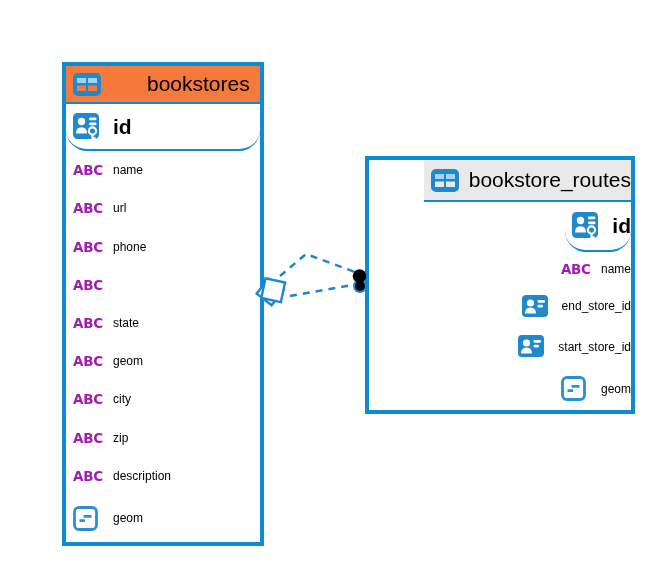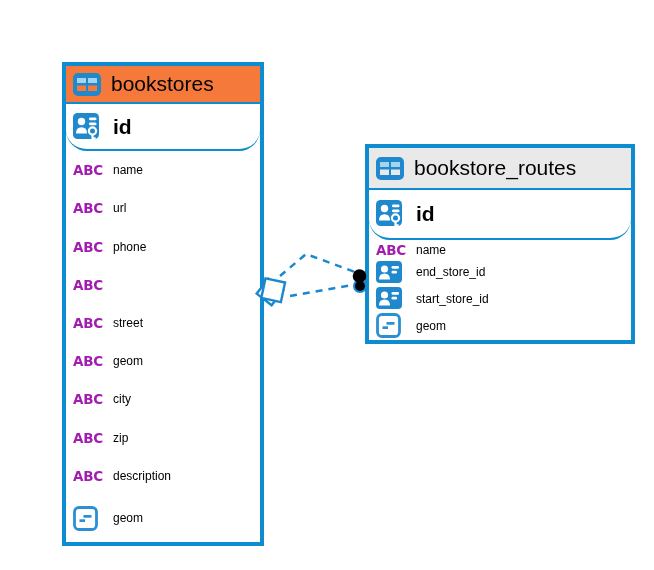--- a/index.html
+++ b/index.html
@@ -3,26 +3,26 @@
 <meta charset="utf-8">
 <style>
   * { margin:0; padding:0; box-sizing:border-box; }
   html,body { width:654px; height:570px; background:#ffffff; overflow:hidden;
               font-family:"Liberation Sans", sans-serif; }
   .canvas { position:relative; width:654px; height:570px; background:#ffffff; }
 
   .entity { position:absolute; background:#ffffff; border:4px solid #0d8ccf;
             display:flex; flex-direction:column; }
   .entity-bookstores { left:62px; top:62px; width:202px; height:484px; }
-  .entity-routes     { left:365px; top:144px; width:270px; height:200px; }
+  .entity-routes     { left:365px; top:156px; width:270px; height:258px;align-items:flex-end; }
 
   .row { display:flex; align-items:center; padding-left:7px; }
   .hdr { height:38px; border-bottom:2px solid #0d8ccf; }
   .entity-routes .hdr { height:42px; }
-  .hdr-orange { background:#f5793b; }
+  .hdr-orange { background:#f5793b;gap:36px; }
   .hdr-gray   { background:#e9e9e9; }
   .hdr .tname { font-size:21px; color:#000; margin-left:10px; white-space:nowrap; }
 
   .pkrow { height:47px; border-bottom:2px solid #0d8ccf; background:#fff;border-radius:21px; }
   .entity-routes .pkrow { height:50px; }
   .pkrow .cname { font-weight:bold; font-size:21px; }
 
   .colrow { flex:1 1 auto; background:#fff; }
   .cname { font-size:12px; color:#000; white-space:nowrap; }
 
@@ -86,21 +86,21 @@
     </div>
     <div class="row colrow">
       <span class="icon-box">
           <span class="abc">ABC</span>
         </span>
     </div>
     <div class="row colrow">
       <span class="icon-box">
           <span class="abc">ABC</span>
         </span>
-      <span class="cname">street</span>
+      <span class="cname">state</span>
     </div>
     <div class="row colrow">
       <span class="icon-box">
           <span class="abc">ABC</span>
         </span>
       <span class="cname">geom</span>
     </div>
     <div class="row colrow">
       <span class="icon-box">
           <span class="abc">ABC</span>

